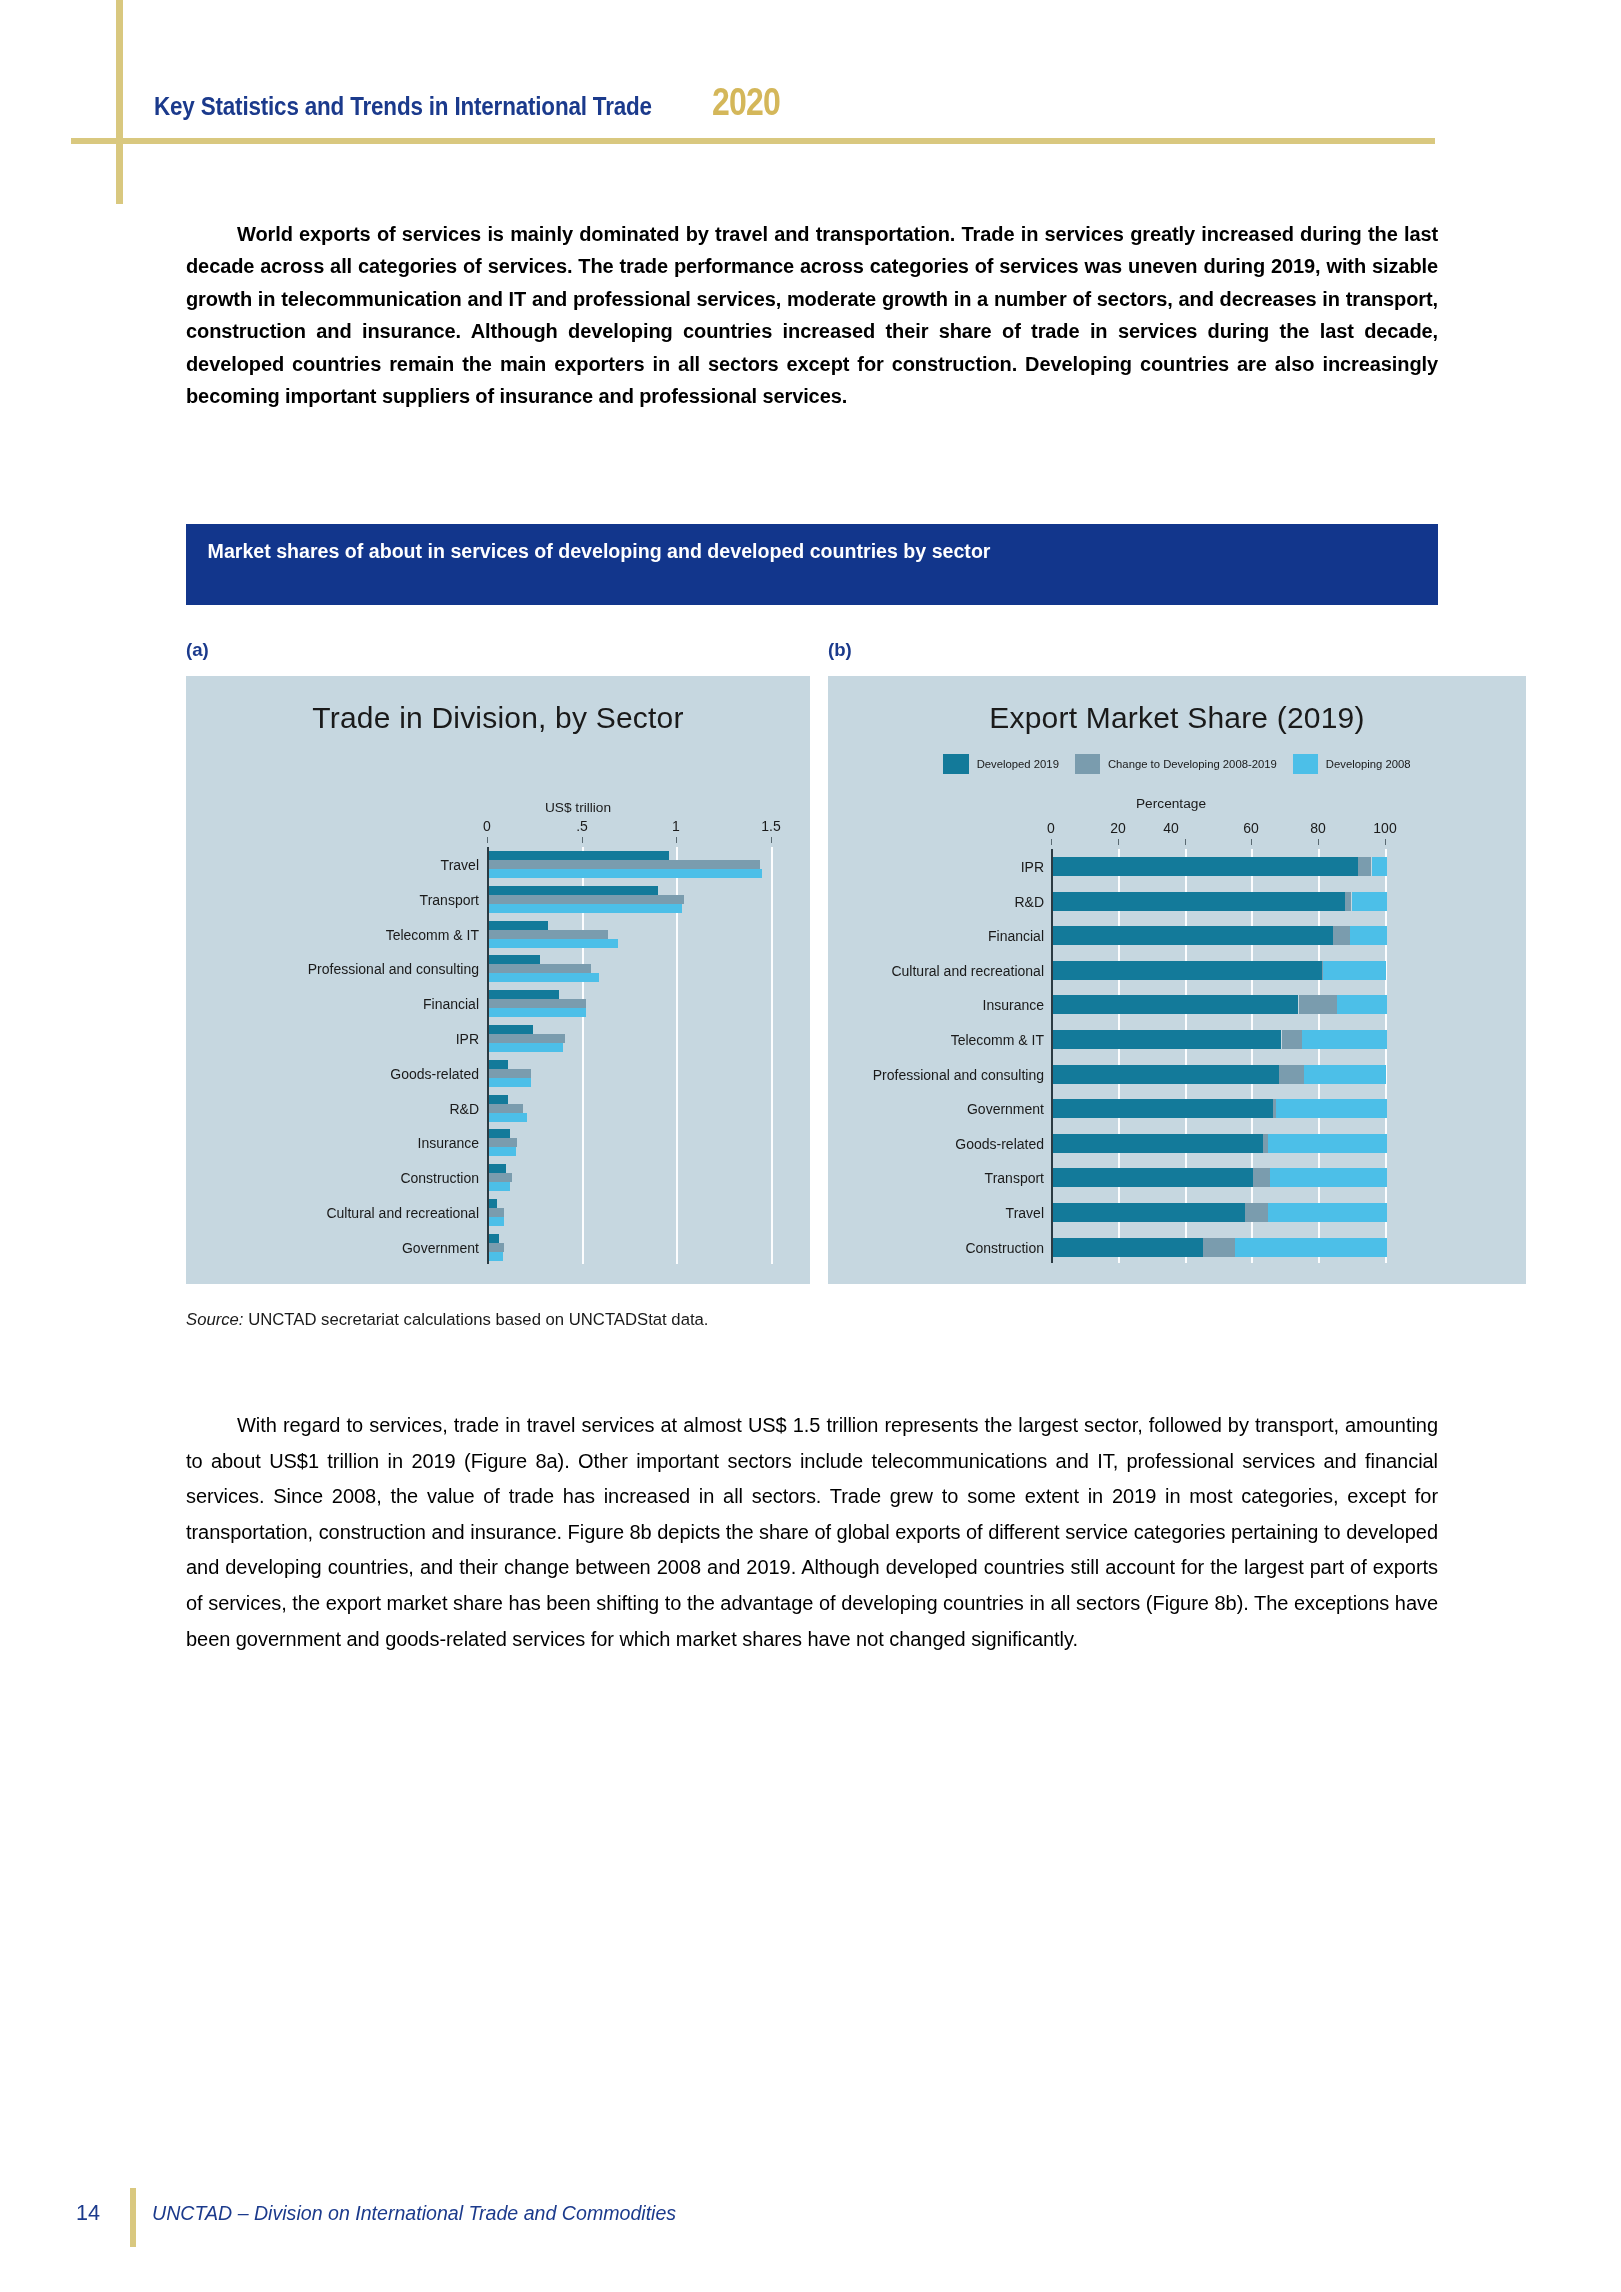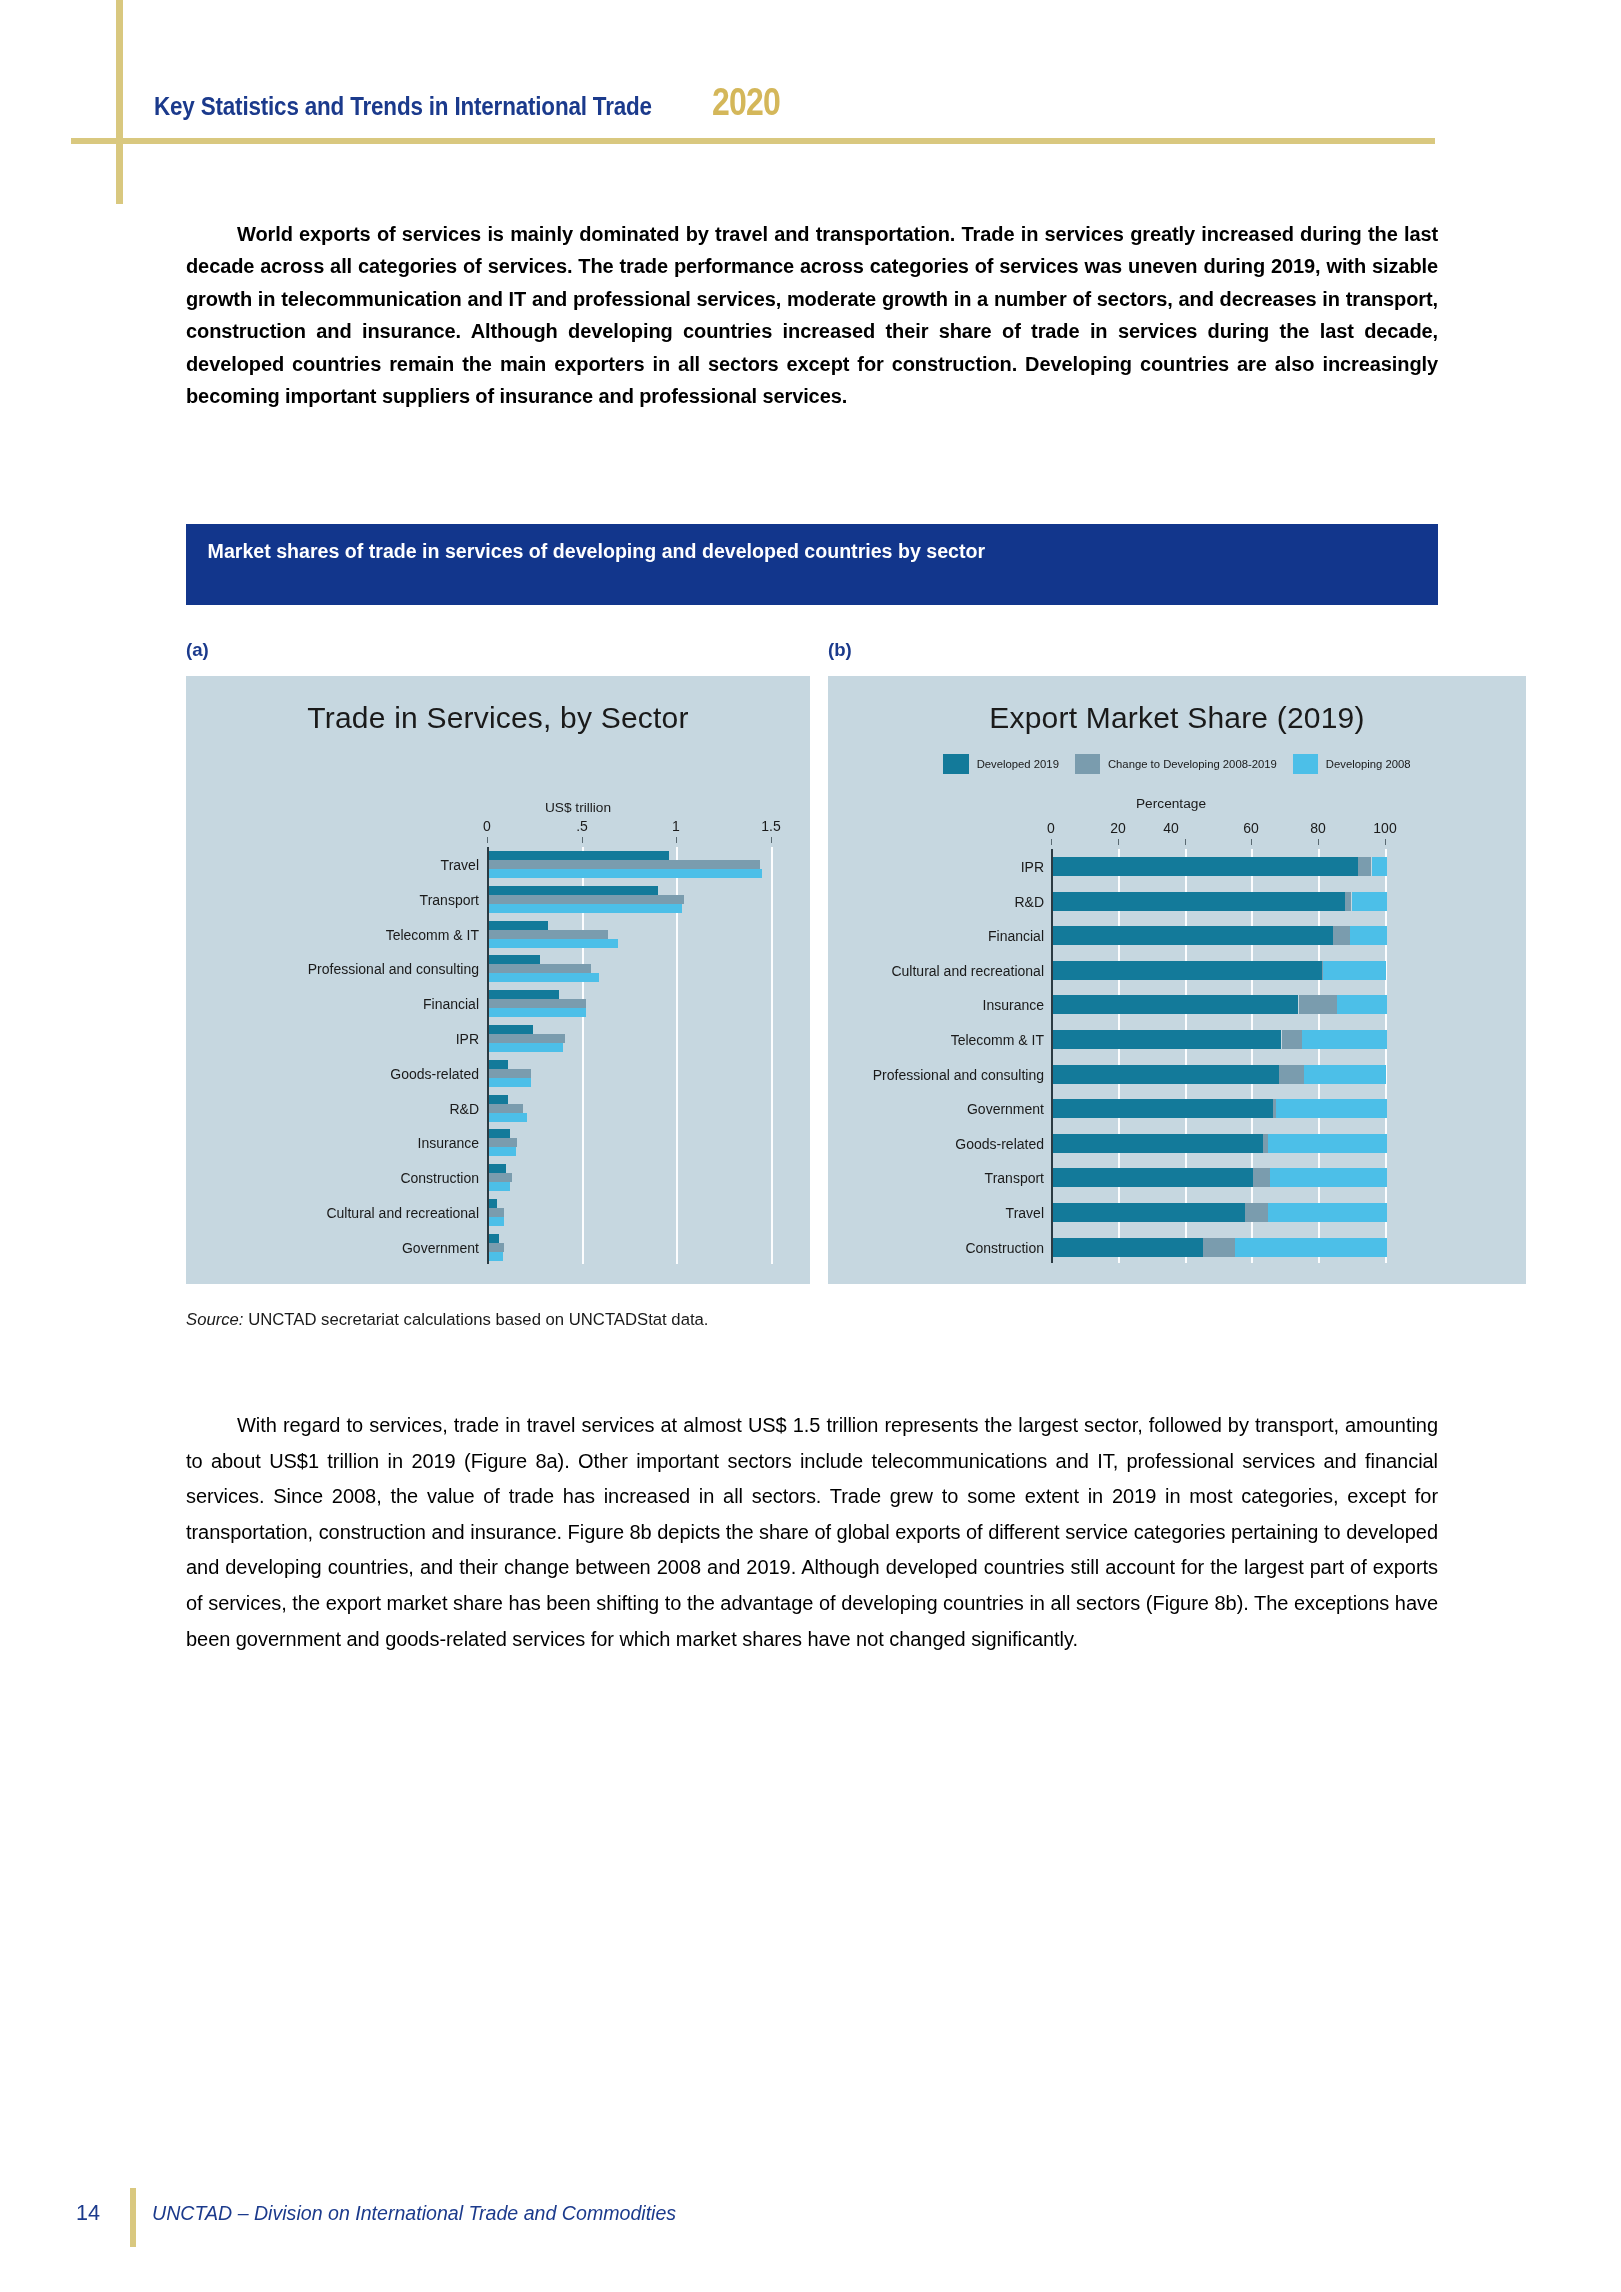--- a/index.html
+++ b/index.html
@@ -177,28 +177,28 @@
   <div class="gold-hrule"></div>
 
   <div class="doc-header">
     <span class="title">Key Statistics and Trends in International Trade</span>
     <span class="year">2020</span>
   </div>
 
   <div class="para top"><span class="indent"></span><span>World exports of services is mainly dominated by travel and transportation. Trade in services greatly increased during the last decade across all categories of services. The trade performance across categories of services was uneven during 2019, with sizable growth in telecommunication and IT and professional services, moderate growth in a number of sectors, and decreases in transport, construction and insurance. Although developing countries increased their share of trade in services during the last decade, developed countries remain the main exporters in all sectors except for construction. Developing countries are also increasingly becoming important suppliers of insurance and professional services.</span></div>
 
   <div class="fig-banner">
-    <div class="fig-title">Market shares of trade in services of developing and developed countries by sector</div>
+    <div class="fig-title">Market shares of about in services of developing and developed countries by sector</div>
   </div>
 
   <div class="panel-label a">(a)</div>
   <div class="panel-label b">(b)</div>
 
   <div class="chart-panel a">
-    <div class="chart-title">Trade in Services, by Sector</div>
+    <div class="chart-title">Trade in Division, by Sector</div>
     <div class="axis-caption">US$ trillion</div>
     <div class="plot" id="plot-a">
         <div class="tick-row">
           <span class="tick" style="left: 301px;">0</span>
           <span class="tick-mark" style="left: 301px;"></span>
           <span class="tick" style="left: 396px;">.5</span>
           <span class="tick-mark" style="left: 396px;"></span>
           <span class="tick" style="left: 490px;">1</span>
           <span class="tick-mark" style="left: 490px;"></span>
           <span class="tick" style="left: 585px;">1.5</span>

